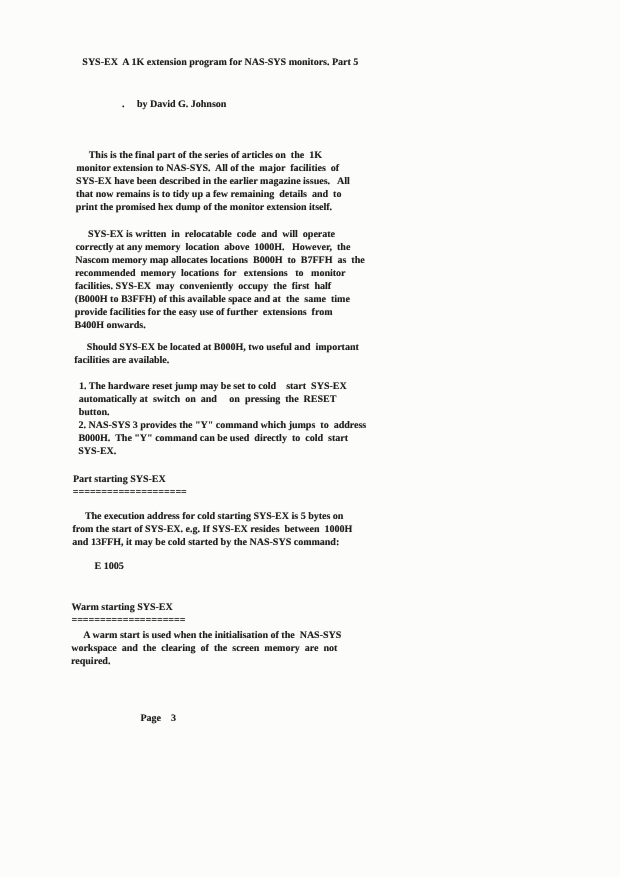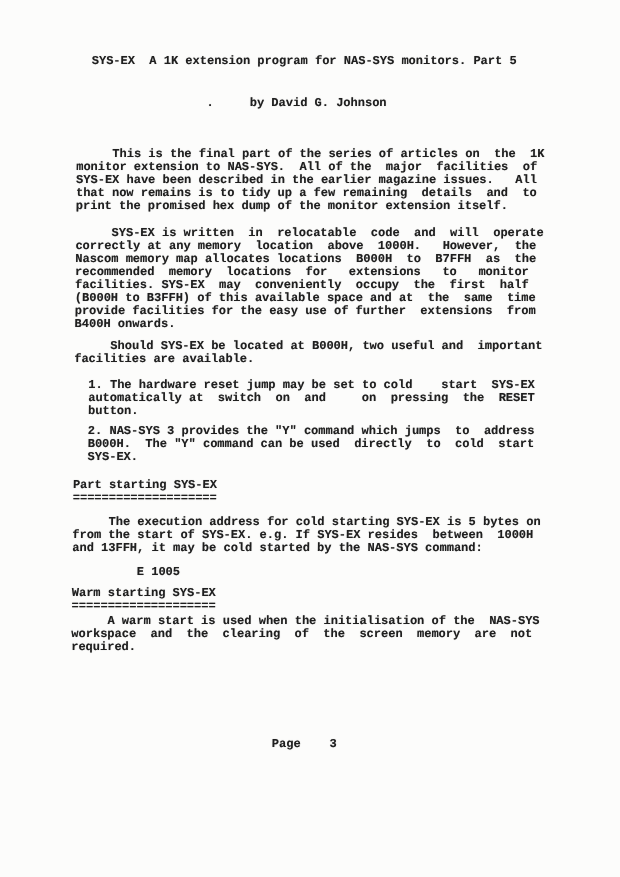--- a/index.html
+++ b/index.html
@@ -17,22 +17,22 @@
   }
   
   .content{
     position:absolute;top:0;left:0;
     padding:55px 0 0 78px;
     transform:skewX(-0.6deg);
     transform-origin:0 0;
   }
   pre.t{
     margin:0;
-    font-family:Liberation Mono, monospace;
-    font-size:12px;
+    font-family:Liberation Serif, serif;
+    font-size:10px;
     line-height:13px;
     font-weight:bold;
     letter-spacing:0;
     color:#1f1f1f;
     white-space:pre;
     text-shadow:0 0 0.7px rgba(45,45,45,0.55);
   }
 </style>
 </head>
 <body>
@@ -59,38 +59,38 @@
 provide facilities for the easy use of further  extensions  from
 B400H onwards.</pre>
 
     <pre class="t" style="margin-top:9px">     Should SYS-EX be located at B000H, two useful and  important
 facilities are available.</pre>
 
     <pre class="t" style="margin-top:13px">  1. The hardware reset jump may be set to cold    start  SYS-EX
   automatically at  switch  on  and     on  pressing  the  RESET
   button.</pre>
 
-    <pre class="t" style="margin-top:7px">  2. NAS-SYS 3 provides the "Y" command which jumps  to  address
+    <pre class="t" style="">  2. NAS-SYS 3 provides the "Y" command which jumps  to  address
   B000H.  The "Y" command can be used  directly  to  cold  start
   SYS-EX.</pre>
 
     <pre class="t" style="margin-top:15px">Part starting SYS-EX
 ====================</pre>
 
 
     <pre class="t" style="margin-top:11px">     The execution address for cold starting SYS-EX is 5 bytes on
 from the start of SYS-EX. e.g. If SYS-EX resides  between  1000H
 and 13FFH, it may be cold started by the NAS-SYS command:</pre>
 
     <pre class="t" style="margin-top:11px">         E 1005</pre>
 
 
-    <pre class="t" style="margin-top:8px">Warm starting SYS-EX
+    <pre class="t" style="margin-top:28px">Warm starting SYS-EX
 ====================</pre>
 
     <pre class="t" style="margin-top:2px">     A warm start is used when the initialisation of the  NAS-SYS
 workspace  and  the  clearing  of  the  screen  memory  are  not
 required.</pre>
 
-    <pre class="t" style="margin-top:84px">                            Page    3</pre>
+    <pre class="t" style="margin-top:44px">                            Page    3</pre>
 
   </div>
 </div>
 
 </body></html>

